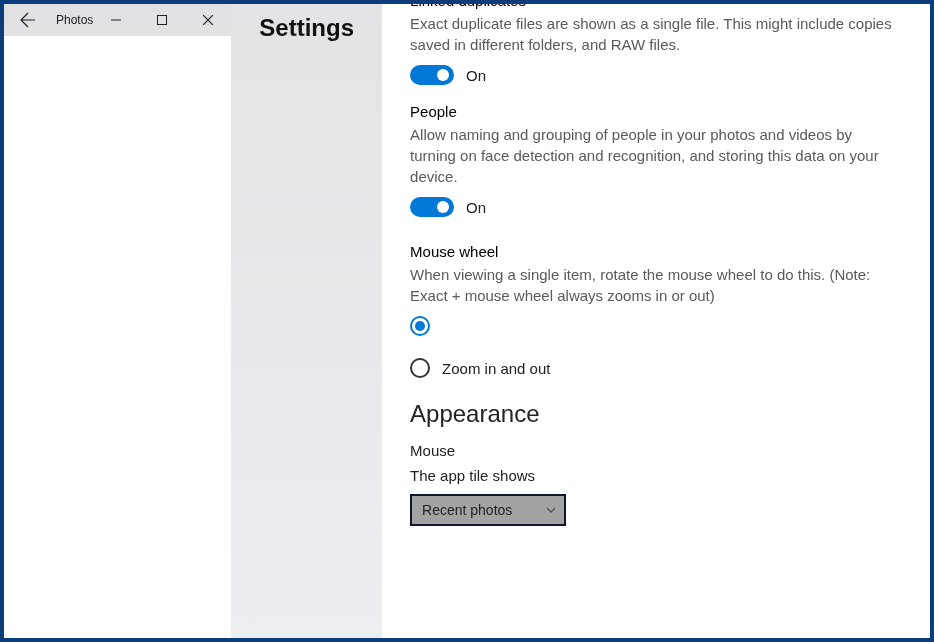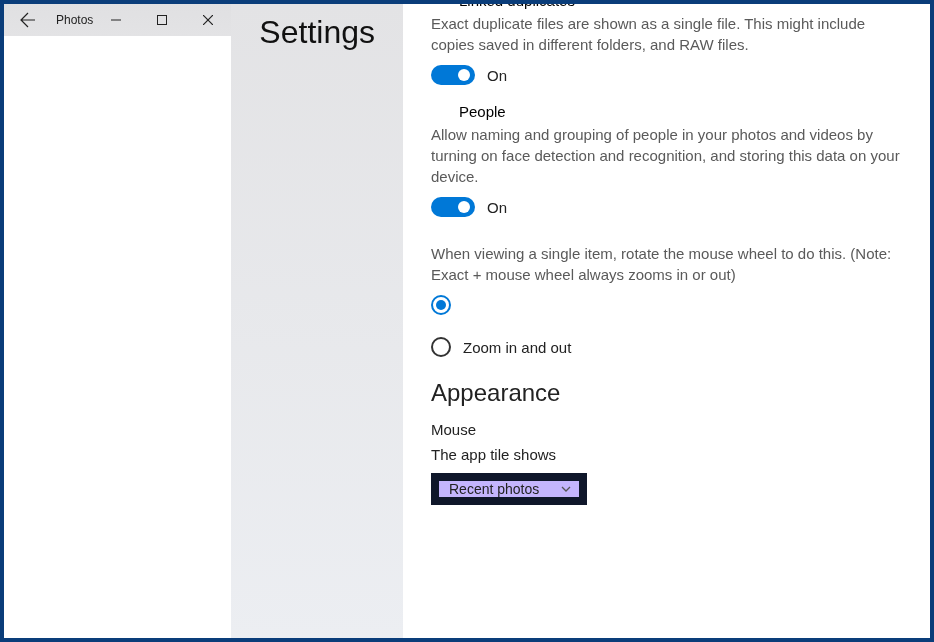--- a/index.html
+++ b/index.html
@@ -27,36 +27,36 @@
   .back-btn svg { width: 16px; height: 16px; }
   .app-title { font-size: 12px; color:#222; margin-left: 4px; }
   .win-controls { margin-left:auto; display:flex; }
   .win-btn { width:46px; height:32px; display:flex; align-items:center; justify-content:center; cursor:pointer; }
   .win-btn svg { width:10px; height:10px; }
 
   .header-band {
     background: linear-gradient(to bottom, #e3e3e5 0%, #eceef2 100%);
     padding: 10px 28px 18px 28px;
   }
-  .page-title { font-size: 32px; font-weight: 400; color:#111; }
+  .page-title { font-size: 24px; font-weight: 700; color:#111; }
 
   .content {
     flex:1;
     overflow:hidden;
     padding: 0 28px 20px 28px;
     color:#222;
   }
 
   .scroll-inner {
     
     margin-top: -22px;
   }
 
   .setting-block { margin-top: 10px; margin-bottom: 18px; max-width: 560px; }
-  .setting-title { font-size: 15px; color:#000; margin-bottom: 4px; margin-left: 28px; }
+  .setting-title { font-size: 15px; color:#000; margin-bottom: 4px; }
   .setting-desc { font-size: 15px; color:#5a5a5a; line-height: 1.4; margin-bottom: 10px; }
 
   .toggle-row { display:flex; align-items:center; gap:12px; }
   .toggle {
     width: 44px; height: 20px; border-radius: 10px; position:relative; cursor:pointer;
   }
   .toggle.on { background:#0078d7; }
   .toggle .knob {
     position:absolute; width:12px; height:12px; border-radius:50%; background:#fff; top:4px;
   }
@@ -69,23 +69,23 @@
   }
   .radio.selected { border-color:#0078d7; }
   .radio.selected .dot { width:10px; height:10px; border-radius:50%; background:#0078d7; }
   .radio-label { font-size:15px; }
 
   .section-heading { font-size: 24px; font-weight: 400; margin-top: 19px; margin-bottom: 14px; }
   .sub-label { font-size: 15px; margin-bottom: 8px; }
   .sub-caption { font-size: 15px; color:#222; margin-bottom: 10px; }
 
   .combo {
-    width: 156px; height: 32px; border: 8px solid #0f172a; display:flex; align-items:center;
+    width: 156px; height: 32px; border: 2px solid #0f172a; display:flex; align-items:center;
     justify-content:space-between; padding: 0 8px 0 10px; font-size: 14px; cursor:pointer;
-    background:#c4b5fd;
+    background:#a3a3a3;
   }
   .combo svg { width:10px; height:10px; }
 </style>
 </head>
 <body>
 
 <div class="window">
 
   <div class="titlebar">
     <div class="back-btn">
@@ -137,20 +137,21 @@
         <div class="setting-desc">Allow naming and grouping of people in your photos and videos by turning on face detection and recognition, and storing this data on your device.</div>
         <div class="toggle-row">
           <div class="toggle on">
               <div class="knob"></div>
             </div>
           <div class="toggle-label">On</div>
         </div>
       </div>
 
       <div class="setting-block" style="margin-top:26px;">
+        <div class="setting-title">Mouse wheel</div>
         <div class="setting-desc">When viewing a single item, rotate the mouse wheel to do this. (Note: Exact + mouse wheel always zooms in or out)</div>
 
         <div class="radio-row">
           <div class="radio selected">
               <div class="dot"></div>
             </div>
         </div>
         <div class="radio-row">
           <div class="radio"></div>
           <div class="radio-label">Zoom in and out</div>

